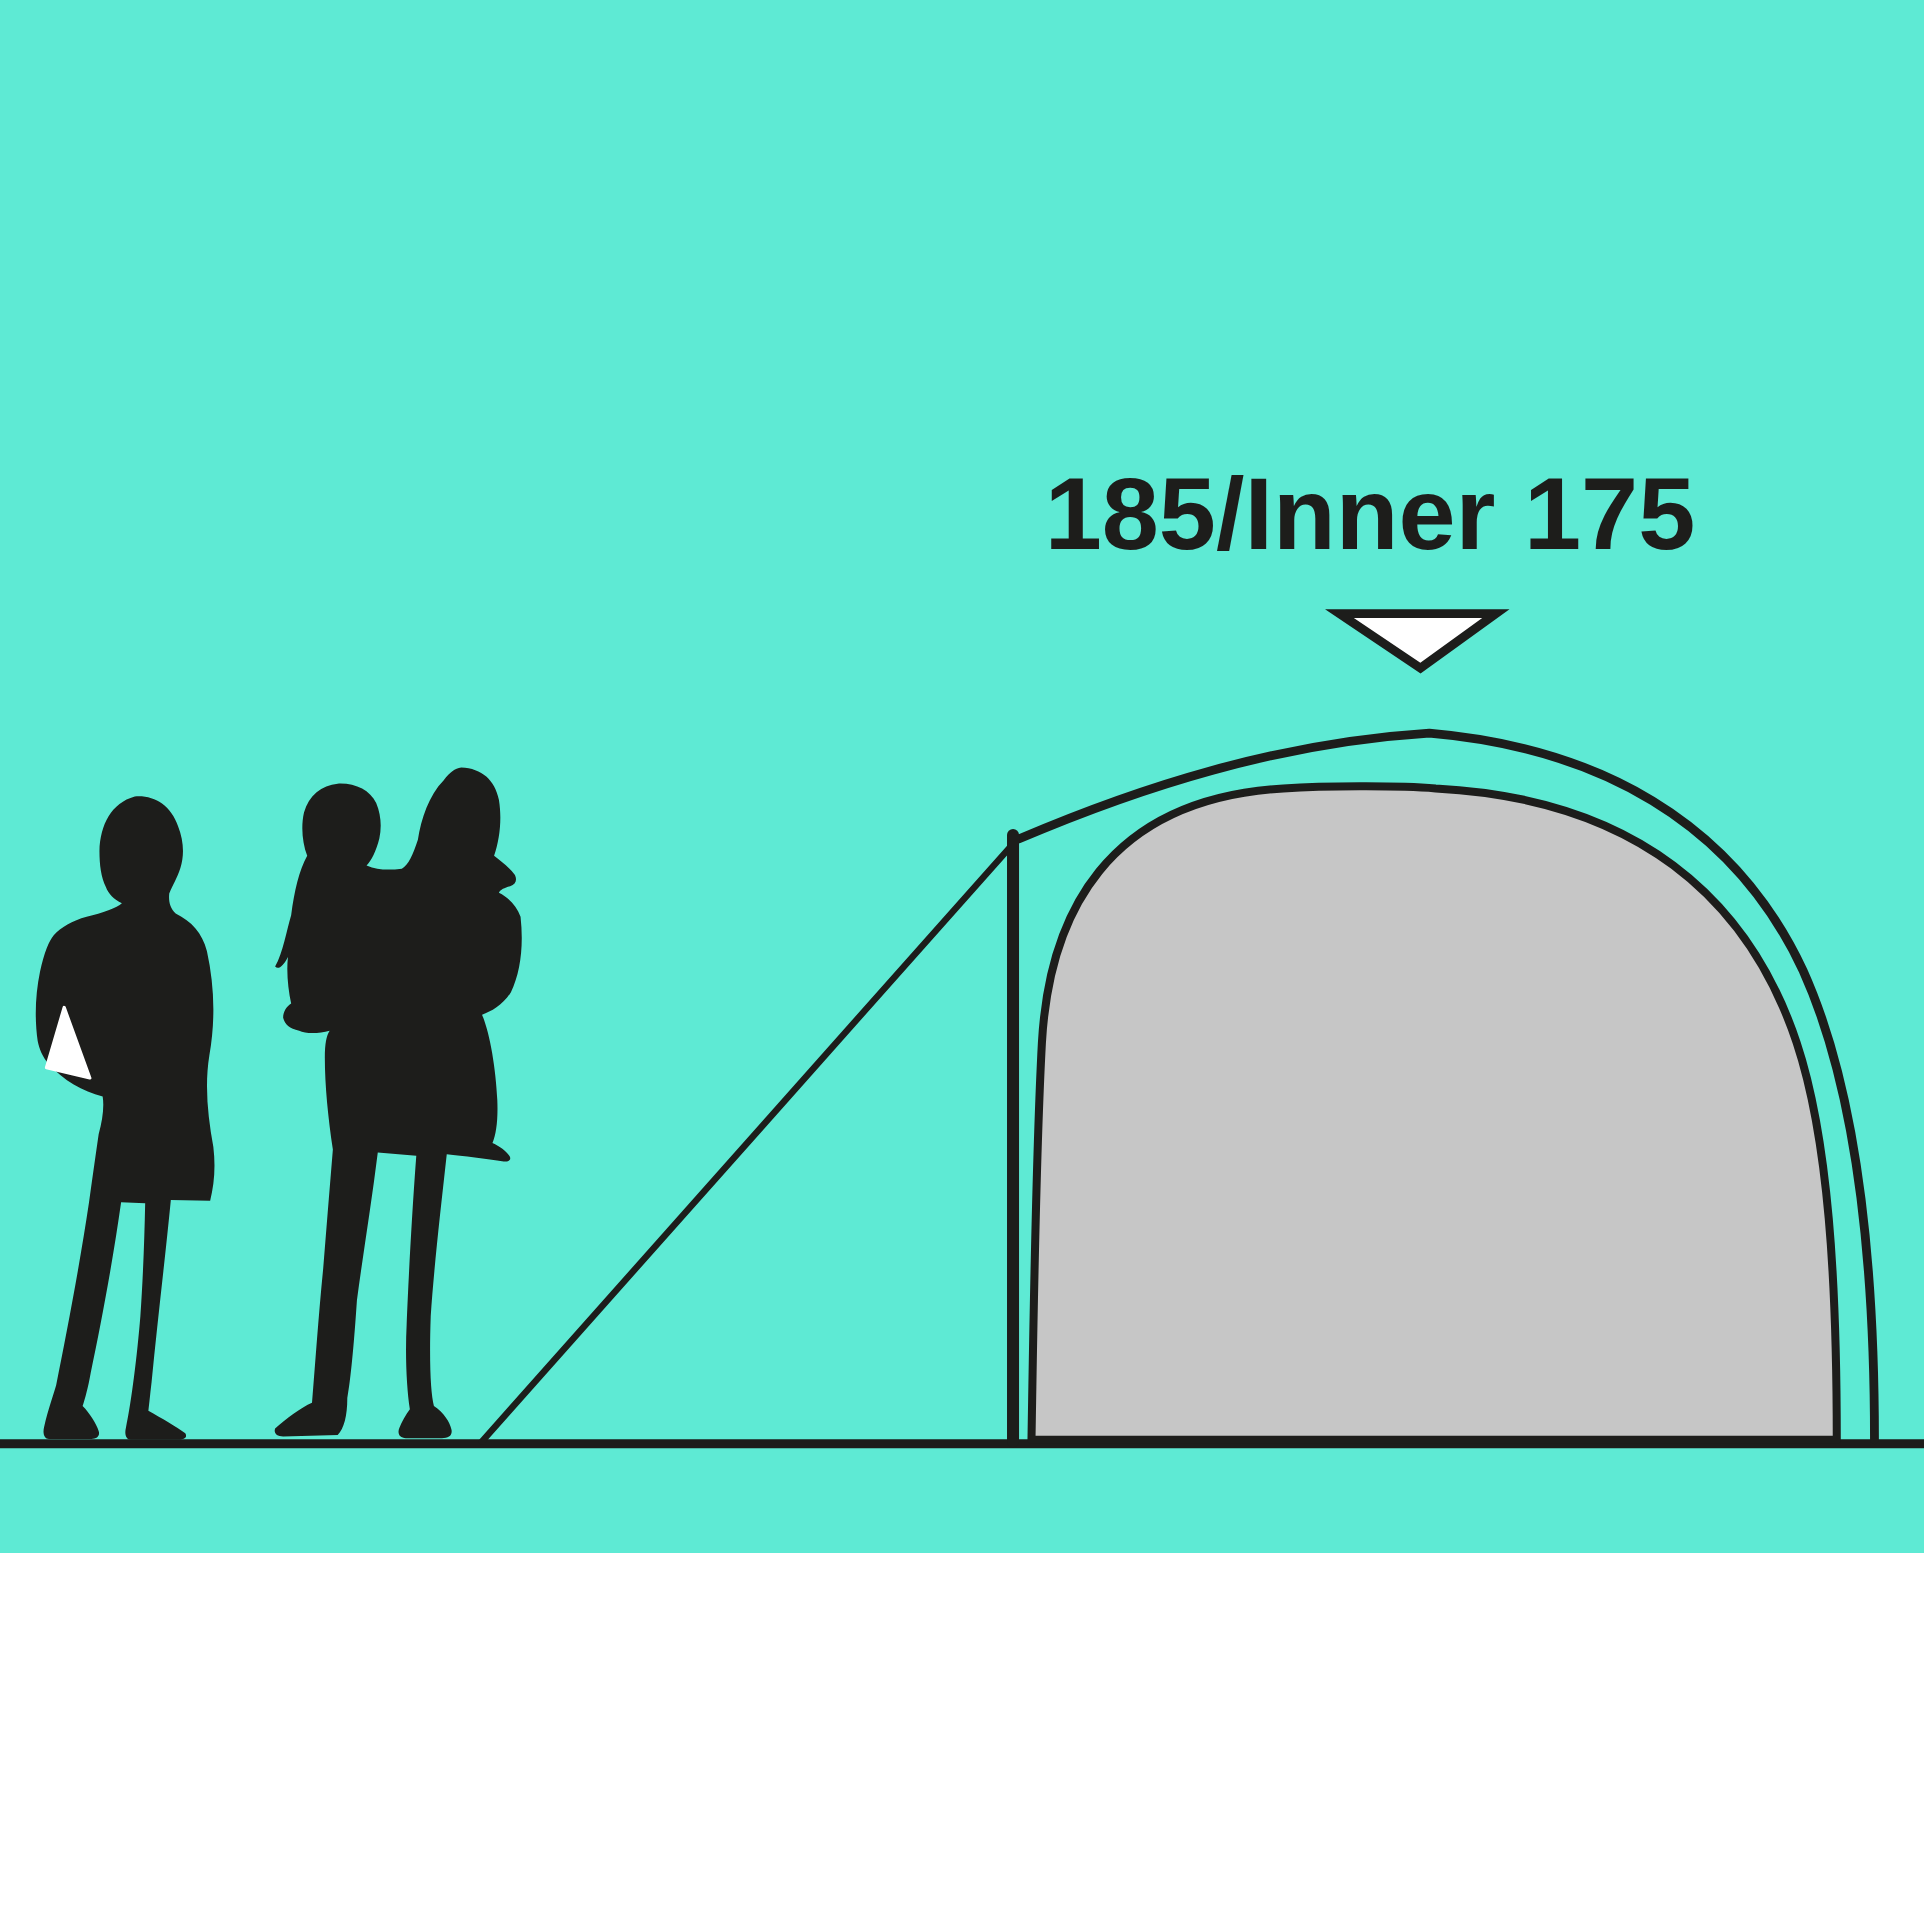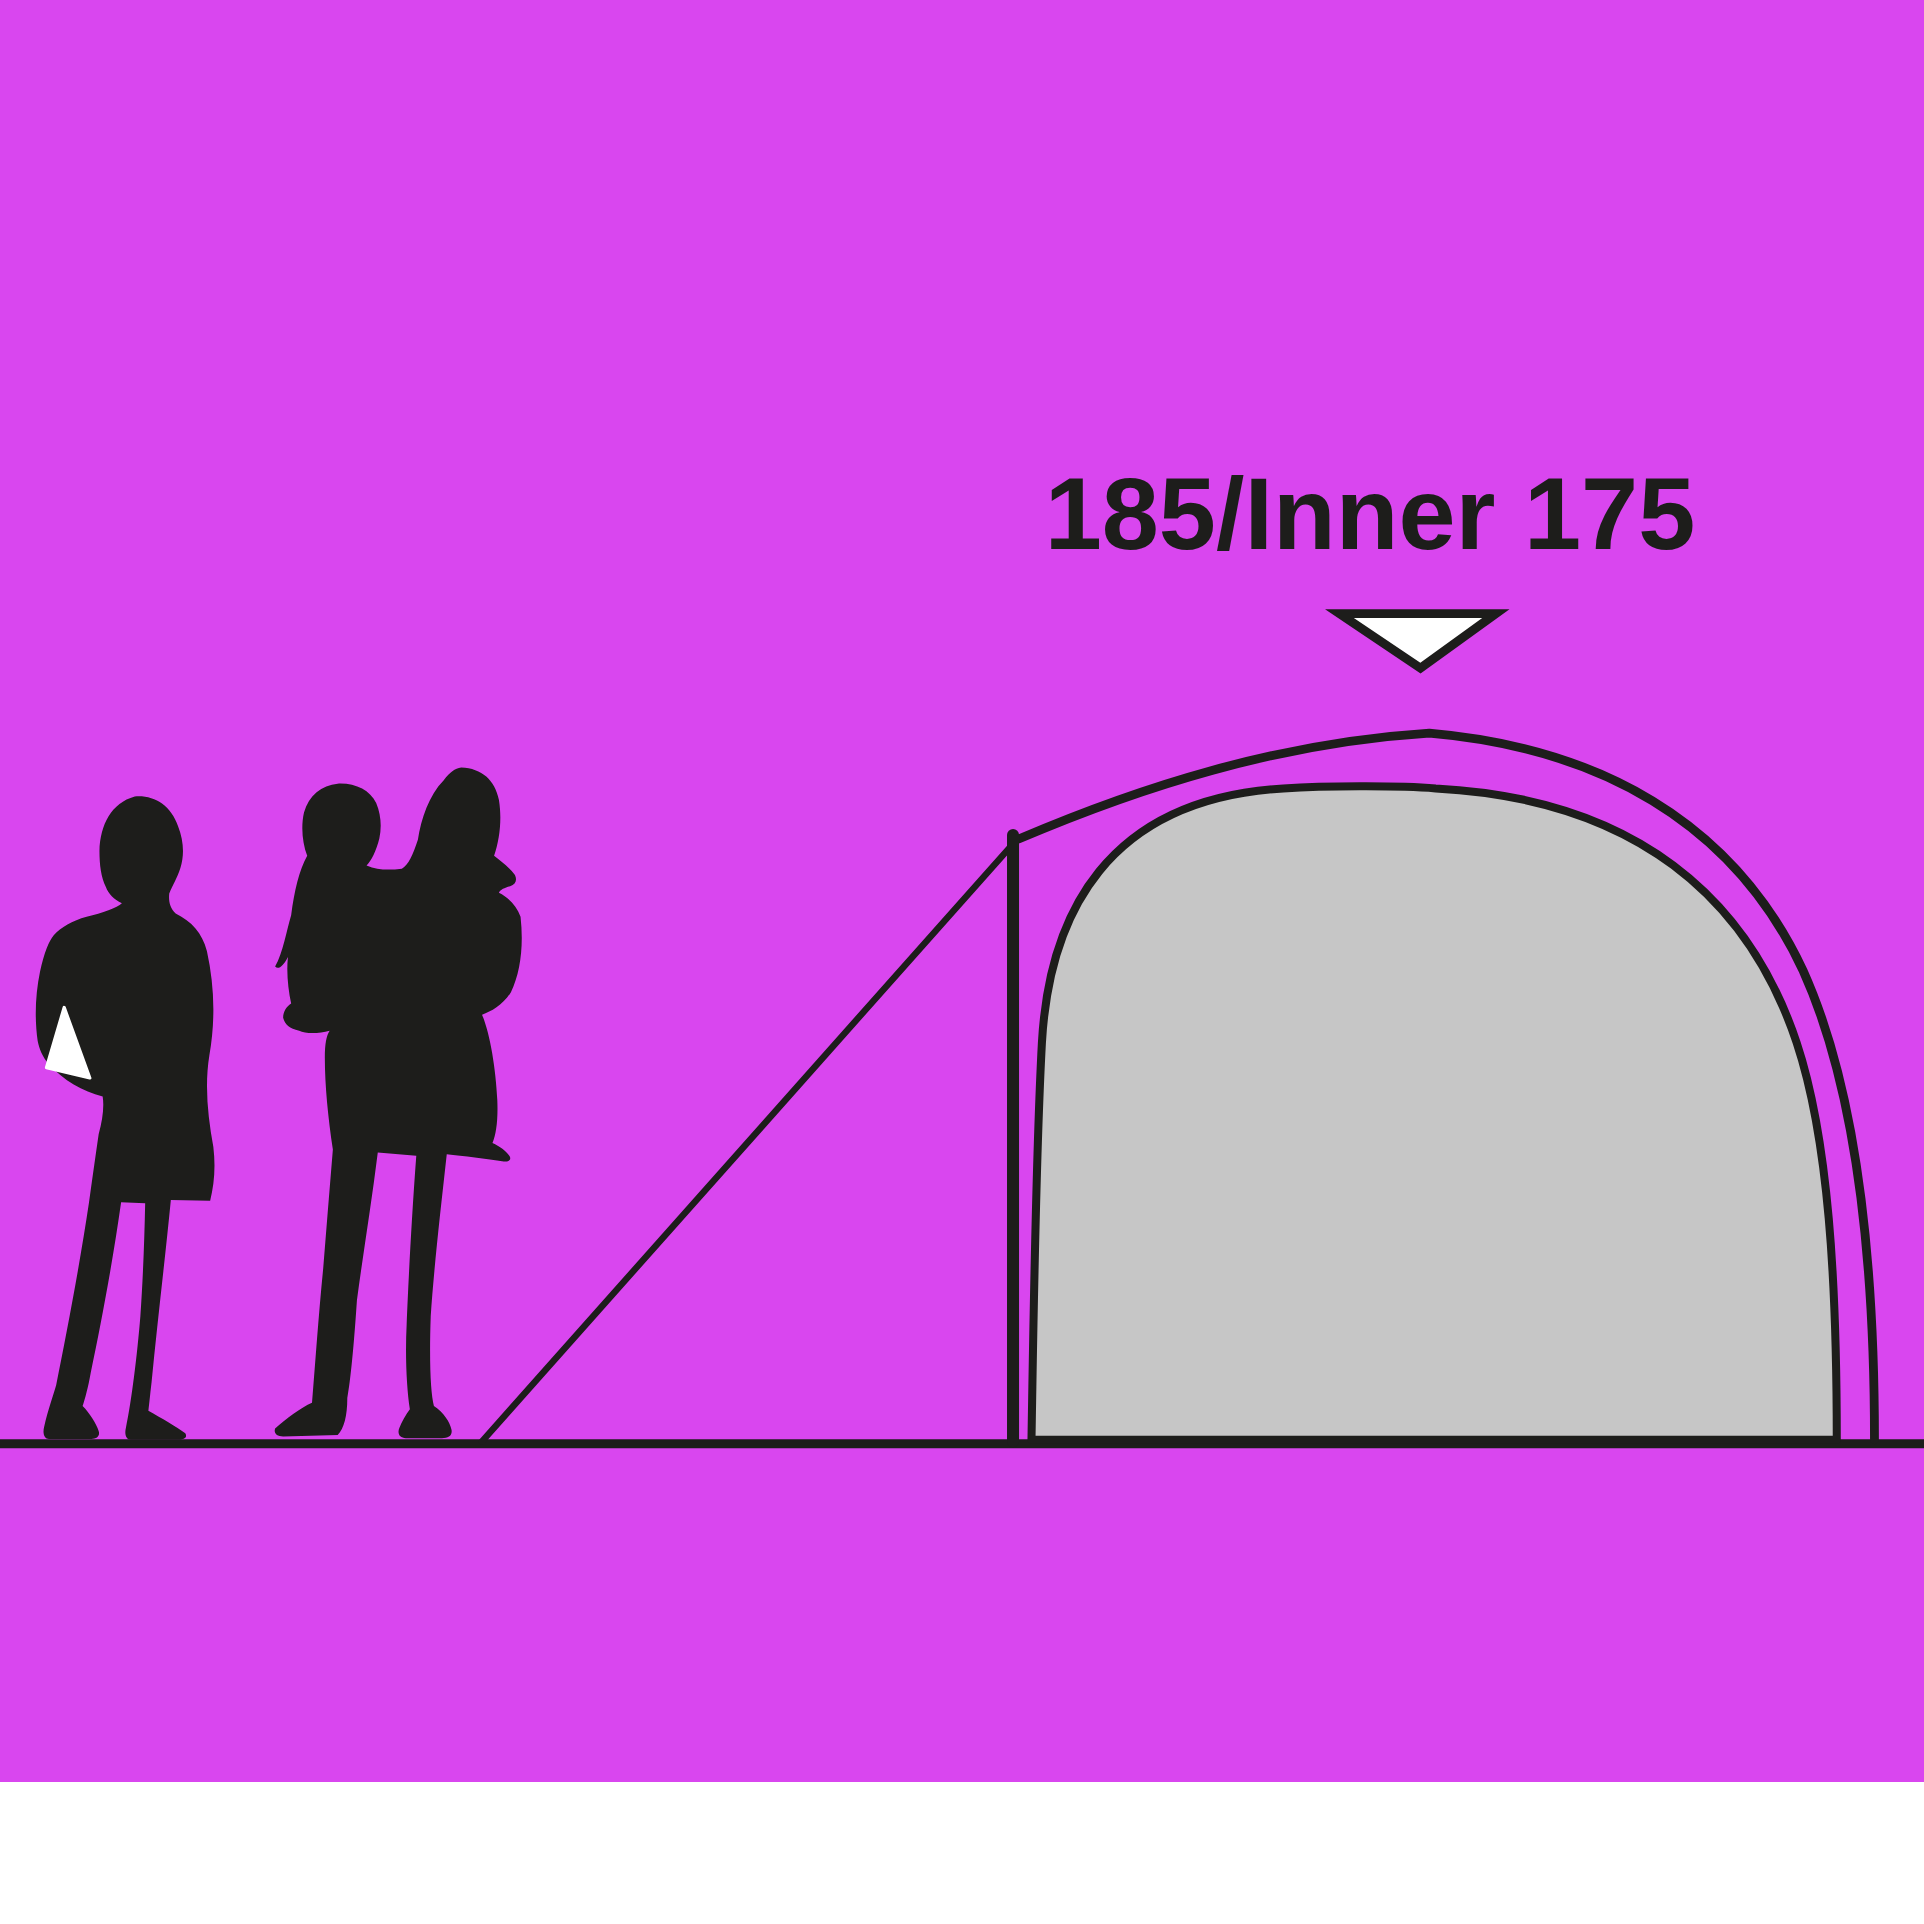--- a/index.html
+++ b/index.html
@@ -3,22 +3,22 @@
 <meta charset="utf-8">
 <style>
   html, body {
     margin: 0;
     padding: 0;
     background: #ffffff;
   }
   .canvas {
     position: relative;
     width: 1925px;
-    height: 1782px;
-    background: #d946ef;
+    height: 1553px;
+    background: #5eead4;
     overflow: hidden;
   }
   svg.diagram {
     display: block;
     width: 1925px;
     height: 1925px;
   }
   .annotation-text {
     font-family: "Liberation Sans", sans-serif;
     font-weight: 700;

